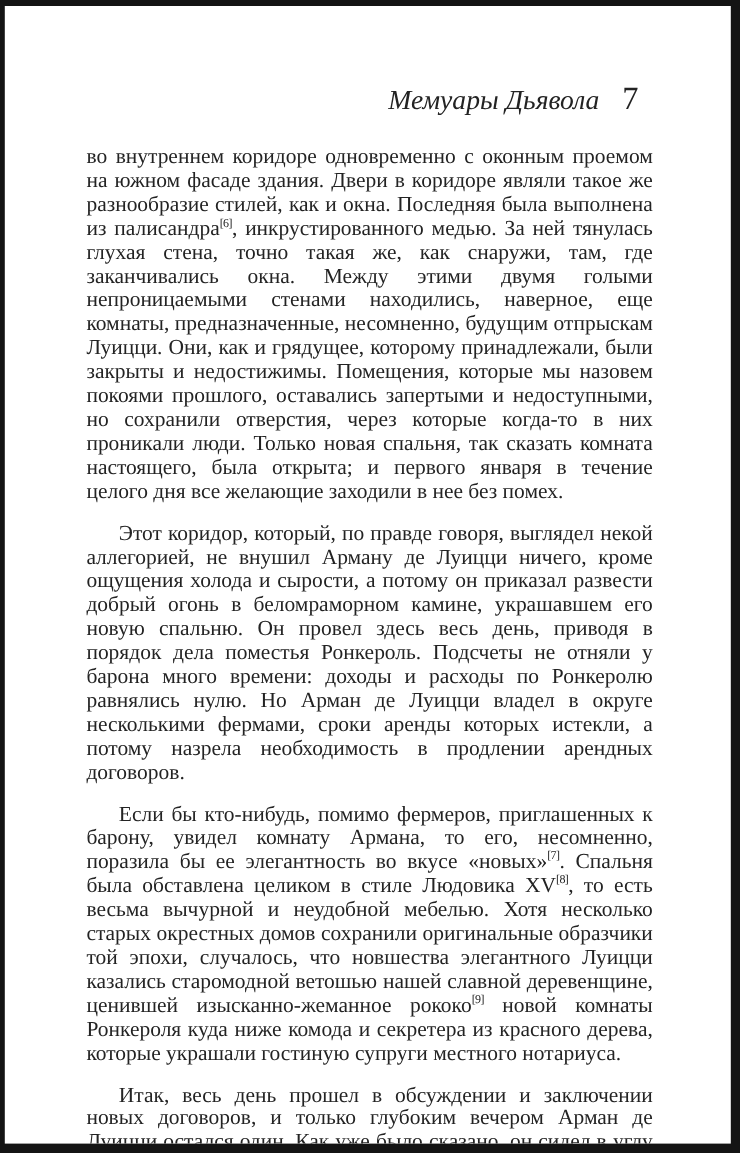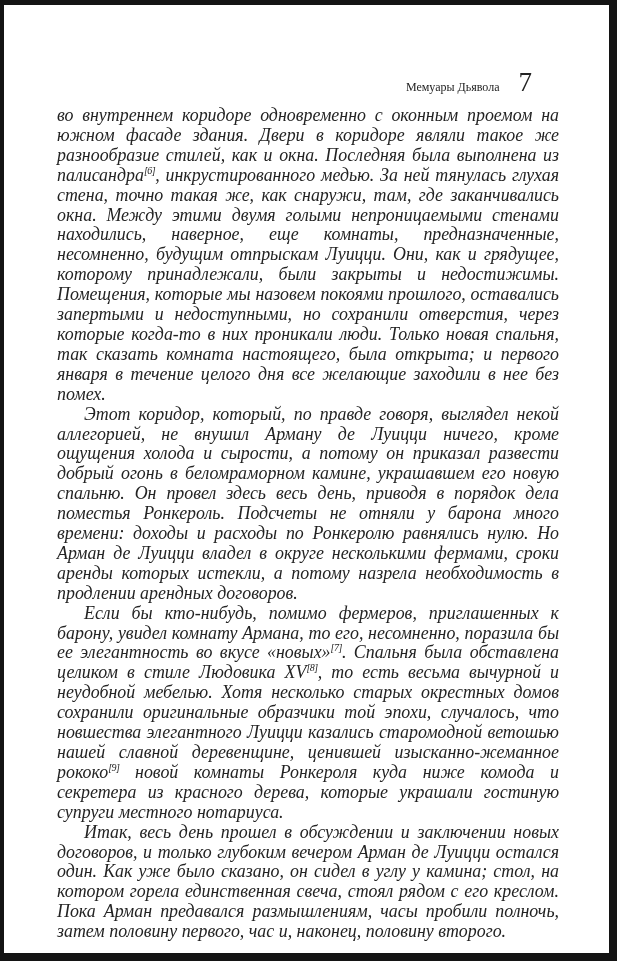--- a/index.html
+++ b/index.html
@@ -26,43 +26,43 @@
   .running-head {
     position: absolute;
     top: 62px;
     right: 77px;
     display: flex;
     align-items: baseline;
     gap: 19px;
     white-space: nowrap;
   }
   .rh-title {
-    font-size: 12px;
+    font-style: italic;
+    font-size: 23px;
     color: var(--text-color, #232323);
   }
   .rh-number {
     font-size: 27px;
     color: var(--text-color, #232323);
   }
   .text-block {
     position: absolute;
     left: 53px;
     top: 101px;
     width: 502px;
     font-size: 17.9px;
     line-height: 19.9px;
     color: var(--text-color, #232323);
     text-align: justify;
     hyphens: auto;
     -webkit-hyphens: auto;
   }
   .text-block p {
-    margin: 0;
+    margin: 15px;
     padding: 0;
-    font-style: italic;
   }
   .text-block p.indent {
     text-indent: 27px;
   }
   sup.fn-marker {
     font-size: 10px;
     line-height: 0;
     vertical-align: super;
     letter-spacing: -0.5px;
   }

